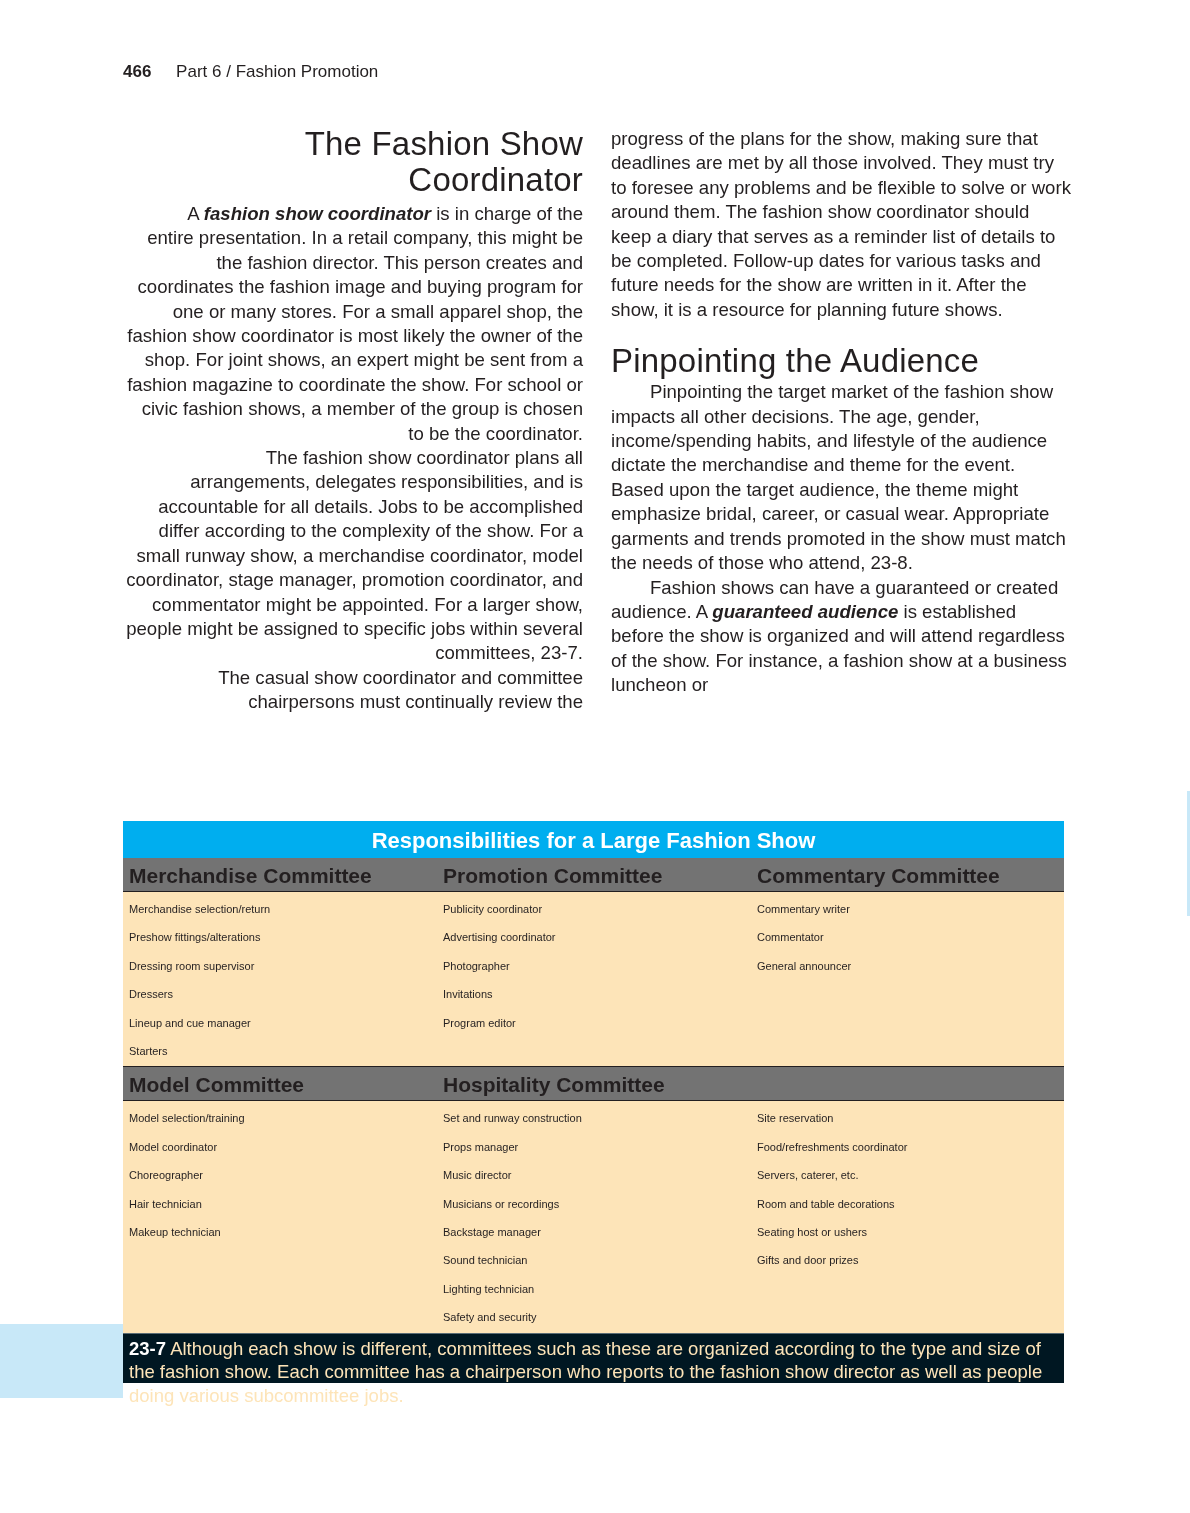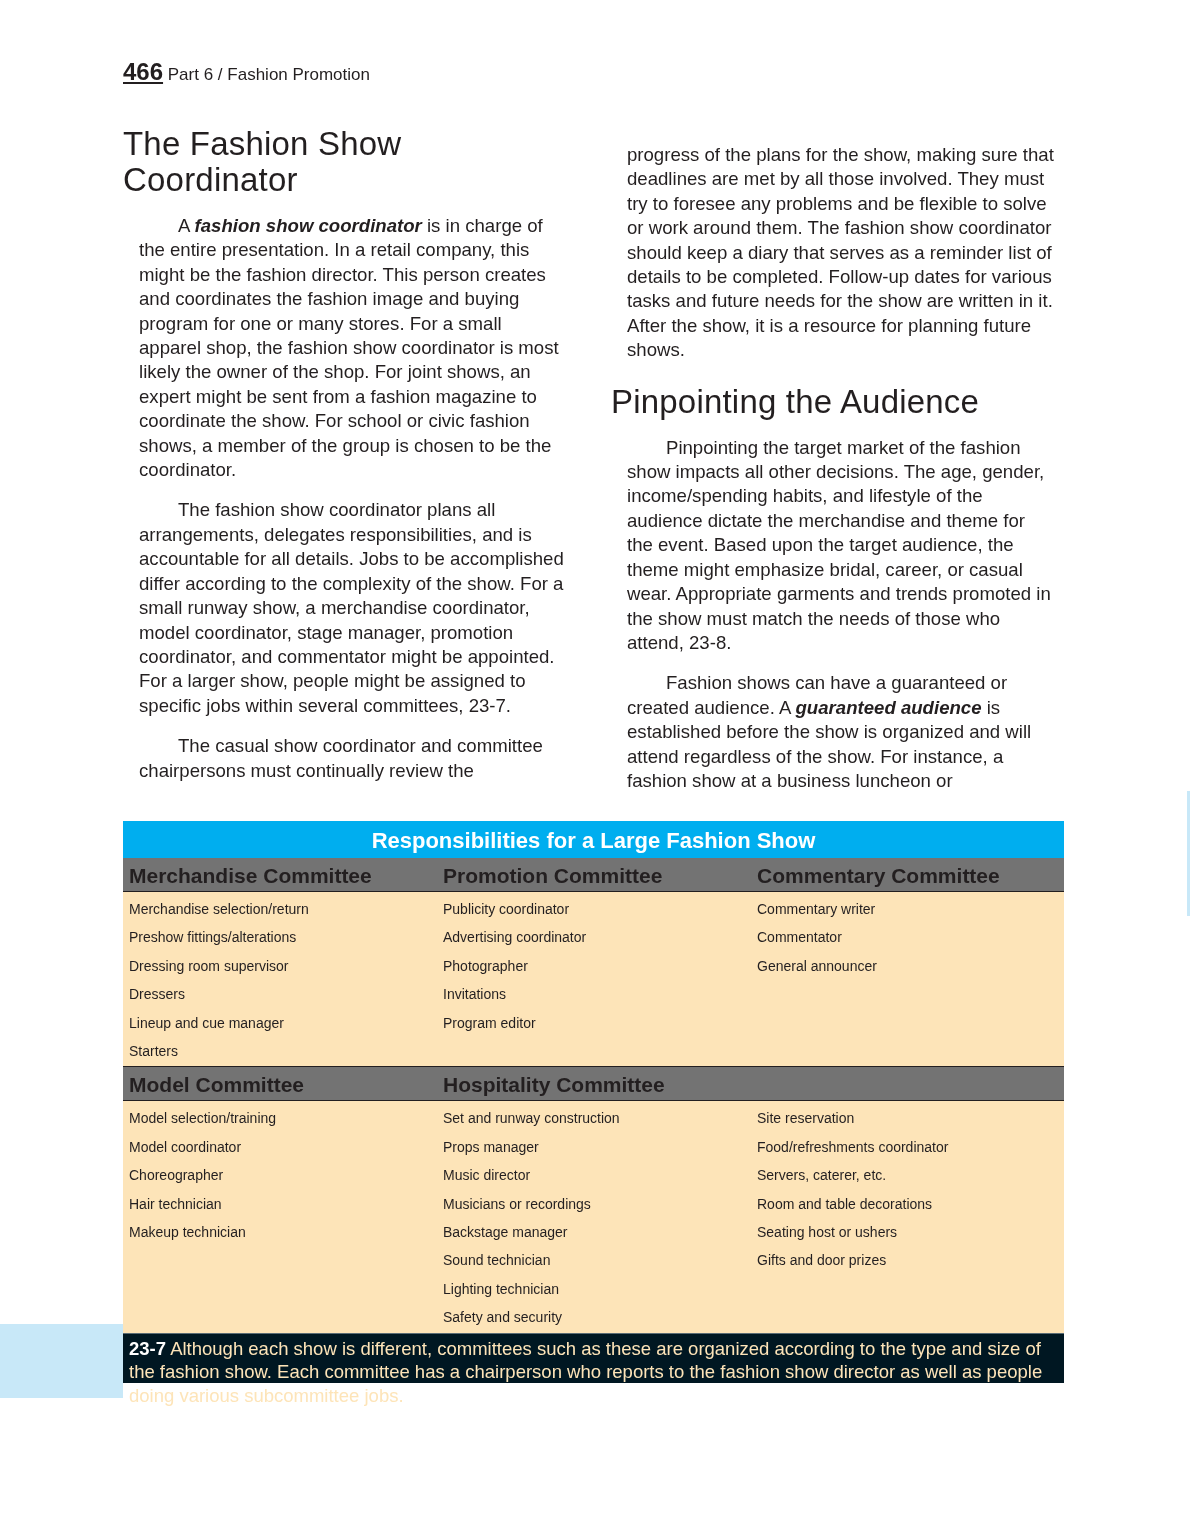--- a/index.html
+++ b/index.html
@@ -1,47 +1,47 @@
 <!DOCTYPE html>
 <html><head>
 <meta charset="utf-8">
 <style>
   html, body { margin: 0; padding: 0; }
   body {
     width: 1190px; height: 1513px; background: #ffffff; position: relative;
     font-family: "Liberation Sans", sans-serif; color: #231f20; overflow: hidden;
   }
   .running-head { position: absolute; left: 123px; top: 60px; font-size: 17px; line-height: 24px; }
-  .running-head .pnum { font-weight: bold; font-size: 24px; margin-right: 0; text-decoration: underline; }
+  .running-head .pnum { font-weight: bold; font-size: 17px; margin-right: 20px; }
   .col { position: absolute; font-size: 18.6px; line-height: 24.4px; }
-  .col-left { left: 123px; top: 126px; width: 460px; }
+  .col-left { left: 123px; top: 126px; width: 460px; text-align: right; }
   .col-right { left: 611px; top: 127px; width: 460px; }
   h1 { font-weight: normal; font-size: 33px; line-height: 36px; margin: 0 0 4px 0; letter-spacing: 0.2px; }
   .col-right h1 { margin-top: 21px; margin-bottom: 1px; }
-  p { margin: 16px; }
+  p { margin: 0; }
   p.indent { text-indent: 39px; }
   b.term { font-weight: bold; font-style: italic; }
 
   .figure { position: absolute; left: 123px; top: 821px; width: 941px; }
   .fig-title {
     background: #00aeef; color: #ffffff; font-weight: bold; font-size: 22px;
     text-align: center; height: 37px; line-height: 40px;
   }
   .section-head {
     display: grid; grid-template-columns: 314px 314px 313px;
     background: #737373; border-bottom: 1.5px solid #231f20; height: 33px;
   }
   .section-head.second { border-top: 1.5px solid #231f20; }
   .section-head div { font-weight: bold; font-size: 21px; line-height: 36px; padding-left: 6px; }
   .section-body {
     display: grid; grid-template-columns: 314px 314px 313px;
     background: #fde4b8; padding: 3px 0 1px 0;
   }
   .section-body ul { list-style: none; margin: 0; padding: 0 0 0 6px; }
-  .section-body li { font-size: 14px; line-height: 28.4px; }
+  .section-body li { font-size: 11px; line-height: 28.4px; }
   .caption {
     background: #001722; color: #fde4b8; font-size: 18.5px; line-height: 23.5px;
     padding: 3px 6px 3px 6px; height: 50px; box-sizing: border-box;
     border-top: 1.5px solid #5a6c75;
   }
   .caption .fignum { font-weight: bold; color: #ffffff; }
   .caption-tab { position: absolute; left: 0; top: 1324px; width: 123px; height: 74px; background: #c8e8f8; }
   .edge-tab { position: absolute; left: 1187px; top: 791px; width: 3px; height: 125px; background: #c8e8f8; }
 </style>
 </head>

